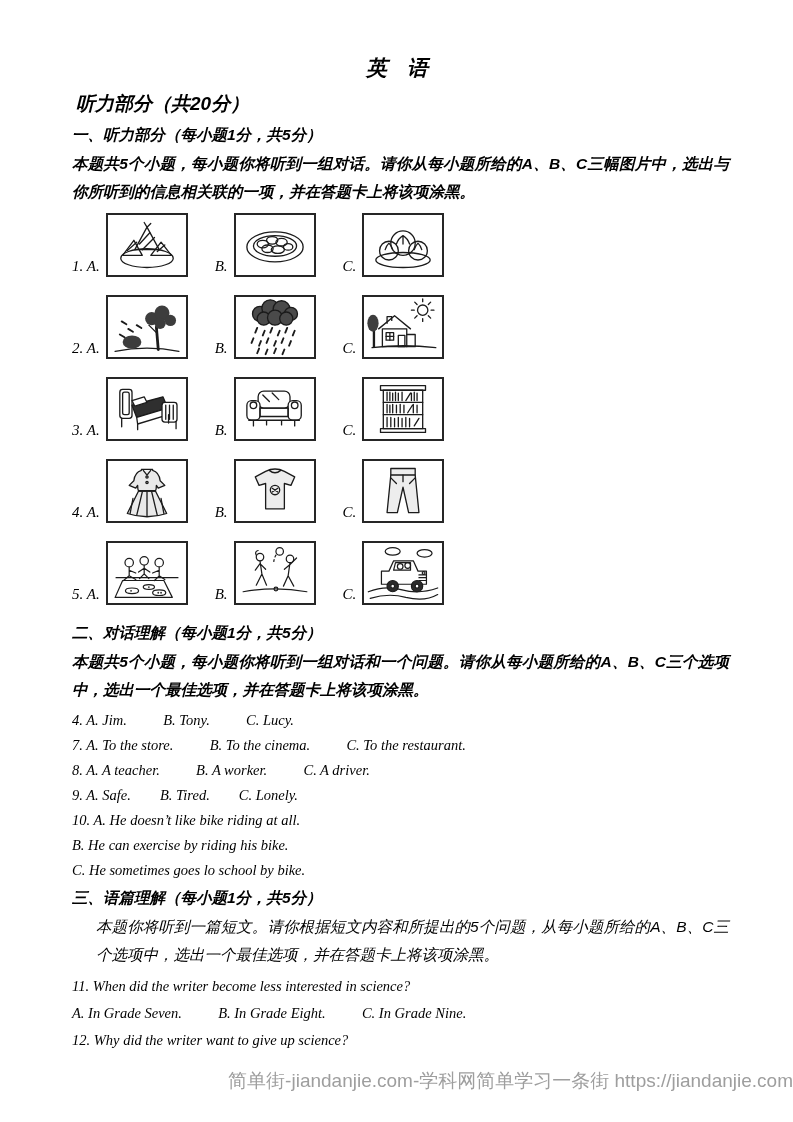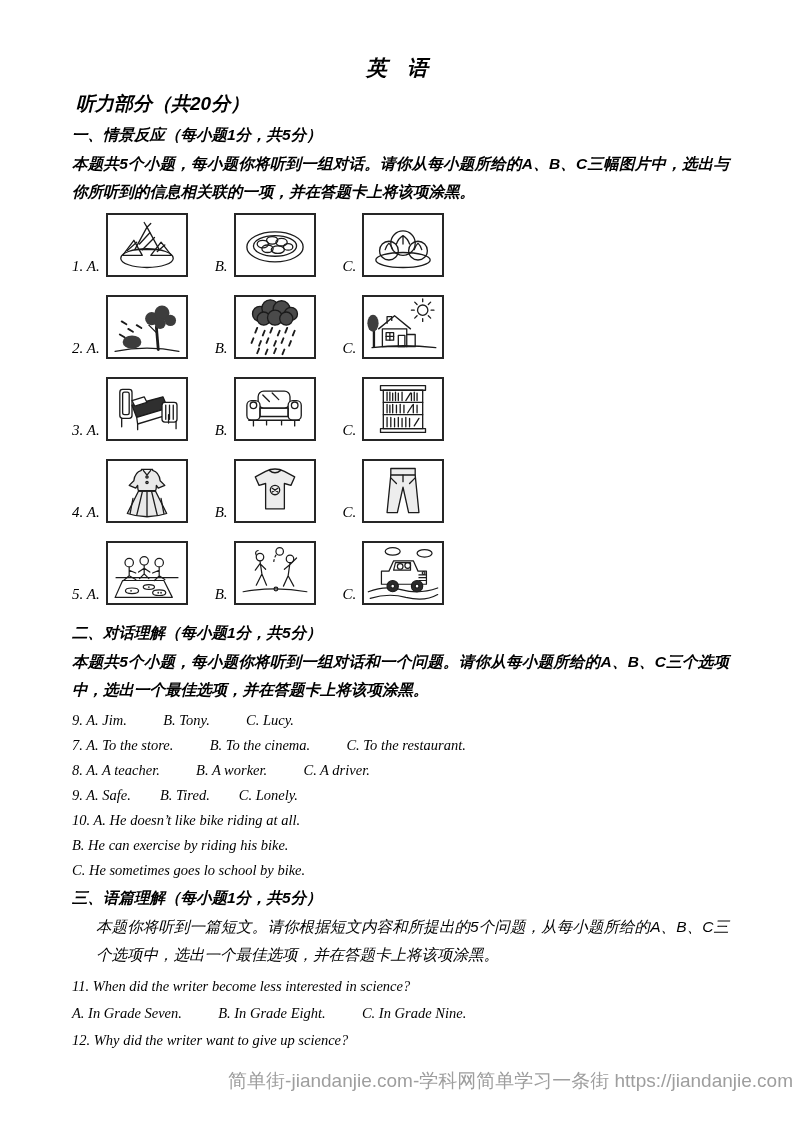--- a/index.html
+++ b/index.html
@@ -40,21 +40,21 @@
 </style>
 </head>
 <body>
 
 <div class="page">
 
   <h1 class="title">英 语</h1>
 
   <div class="part-header">听力部分（共20分）</div>
 
-  <h2 class="sec">一、情景反应（每小题1分，共5分）</h2>
+  <h2 class="sec">一、听力部分（每小题1分，共5分）</h2>
   <p class="inst">本题共5个小题，每小题你将听到一组对话。请你从每小题所给的A、B、C三幅图片中，选出与你所听到的信息相关联的一项，并在答题卡上将该项涂黑。</p>
 
   <div class="prow">
     <span class="plabel">1. A.</span>
     <div class="pbox" title="plate of zongzi">
       <svg viewBox="0 0 82 64" stroke="#1b1b1b" fill="none" stroke-width="1.4" stroke-linecap="round" stroke-linejoin="round">
         <ellipse cx="41" cy="46" rx="28" ry="10"></ellipse>
         <path d="M41 13 L28 37 L54 37 Z M41 13 l-3 -5 m3 5 l4 -4"></path>
         <path d="M27 27 L15 43 L36 43 Z M56 29 L45 43 L67 43 Z"></path>
         <path d="M33 31 L44 19 M36 37 L49 24 M20 38 L30 29 M52 39 L60 32"></path>
@@ -262,21 +262,21 @@
           <circle cx="30" cy="46" r="2" fill="#fff"></circle>
         <circle cx="56" cy="46" r="6" fill="#2b2b2b"></circle>
           <circle cx="56" cy="46" r="2" fill="#fff"></circle>
       </svg>
     </div>
   </div>
 
   <div class="s2">
     <h2 class="sec">二、对话理解（每小题1分，共5分）</h2>
     <p class="inst">本题共5个小题，每小题你将听到一组对话和一个问题。请你从每小题所给的A、B、C三个选项中，选出一个最佳选项，并在答题卡上将该项涂黑。</p>
-    <div class="eline">9. A. Jim.          B. Tony.          C. Lucy.</div>
+    <div class="eline">4. A. Jim.          B. Tony.          C. Lucy.</div>
     <div class="eline">7. A. To the store.          B. To the cinema.          C. To the restaurant.</div>
     <div class="eline">8. A. A teacher.          B. A worker.          C. A driver.</div>
     <div class="eline">9. A. Safe.        B. Tired.        C. Lonely.</div>
     <div class="eline">10. A. He doesn’t like bike riding at all.</div>
     <div class="eline">B. He can exercise by riding his bike.</div>
     <div class="eline">C. He sometimes goes lo school by bike.</div>
   </div>
 
   <div class="s3">
     <h2 class="sec">三、语篇理解（每小题1分，共5分）</h2>

